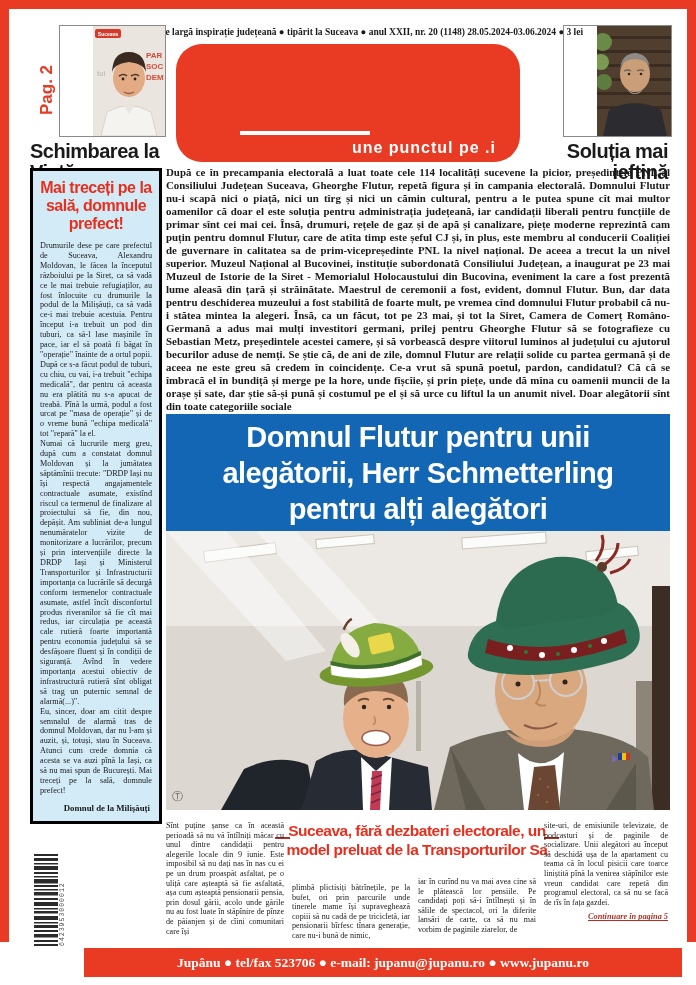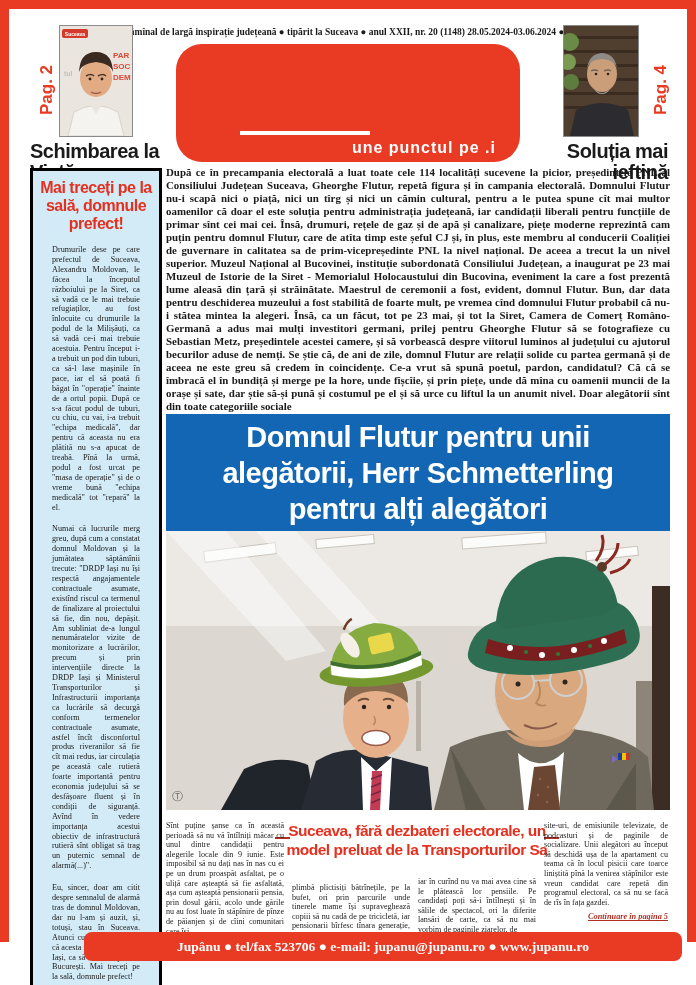--- a/index.html
+++ b/index.html
@@ -30,35 +30,35 @@
   .logo-rule{position:absolute;left:64px;bottom:27px;width:130px;height:4px;background:#fff;}
   .logo-tagline{position:absolute;right:24px;bottom:5px;
     font-family:"Liberation Sans",sans-serif;font-weight:bold;font-size:16px;color:#fff;letter-spacing:1px;}
 
   .pag-label{position:absolute;width:70px;height:20px;text-align:center;
     font-family:"Liberation Sans",sans-serif;font-weight:bold;font-size:17px;color:var(--accent-red);
     transform:rotate(-90deg);}
   .pag-left{left:12px;top:80px;}
   .pag-right{left:626px;top:80px;}
 
-  .teaser-photo{position:absolute;top:25px;border:1px solid #8a8a8a;}
+  .teaser-photo{position:absolute;top:25px;border:1px solid #8a8a8a;padding-left:33px;}
   .teaser-photo svg{display:block;}
   .tp-left{left:59px;}
   .tp-right{left:563px;}
 
   .teaser-headline{position:absolute;top:141px;
     font-family:"Liberation Sans",sans-serif;font-weight:bold;font-size:20px;line-height:21px;letter-spacing:-0.5px;}
   .th-left{left:30px;width:140px;}
   .th-right{left:528px;width:140px;text-align:right;}
 
   .left-col{position:absolute;left:30px;top:168px;width:132px;}
   .sidebar-box{background:var(--sidebar-blue);border:3px solid #000000;padding:6px 7px 8px 7px;box-sizing:border-box;}
   .sidebar-title{margin:2px 0 8px 0;text-align:center;color:var(--headline-red);
     font-family:"Liberation Sans",sans-serif;font-weight:bold;font-size:16px;line-height:18px;letter-spacing:-0.5px;}
-  .sidebar-box p{margin:12px;font-size:8.2px;line-height:9.9px;text-align:justify;}
+  .sidebar-box p{margin:0;font-size:8.2px;line-height:9.9px;text-align:justify;}
   .sidebar-sign{margin-top:7px;text-align:right;font-weight:bold;font-size:8.8px;padding-right:2px;}
 
   .barcode-wrap{margin:30px 0 0 4px;display:flex;align-items:flex-start;}
   .barcode-bars{display:block;}
   .barcode-digits{writing-mode:vertical-rl;transform:rotate(180deg);
     font-family:"Liberation Mono",monospace;font-size:6.5px;color:#444;letter-spacing:1px;margin-left:1px;height:92px;}
 
   .intro{position:absolute;left:166px;top:166px;width:504px;height:247px;overflow:hidden;
     font-weight:bold;font-size:10.9px;line-height:13px;text-align:justify;}
 
@@ -80,22 +80,22 @@
 
   .bcol{position:absolute;font-size:8.1px;line-height:9.6px;text-align:justify;overflow:hidden;}
   .bcol p{margin:0;}
   .bcol1{left:166px;top:821px;width:118px;height:120px;}
   .bcol2{left:292px;top:883px;width:118px;height:58px;}
   .bcol3{left:418px;top:877px;width:118px;height:64px;}
   .bcol4{left:544px;top:821px;width:124px;height:120px;}
   .continuation{margin-top:5px;text-align:right;color:#b03024;font-style:italic;
     text-decoration:underline;font-weight:bold;font-size:8.3px;}
 
-  .footer-bar{position:absolute;left:84px;right:14px;bottom:24px;height:29px;background:var(--accent-red);
-    color:#fff;text-align:center;font-weight:bold;font-size:13.5px;line-height:29px;border-radius:8px;}
+  .footer-bar{position:absolute;left:84px;right:14px;bottom:8px;height:29px;background:var(--accent-red);
+    color:#fff;text-align:center;font-weight:bold;font-size:13.5px;line-height:29px;}
 </style>
 </head>
 <body>
 
 <div class="page">
 
   <div class="frame frame-top"></div>
   <div class="frame frame-left"></div>
   <div class="frame frame-right"></div>
 

